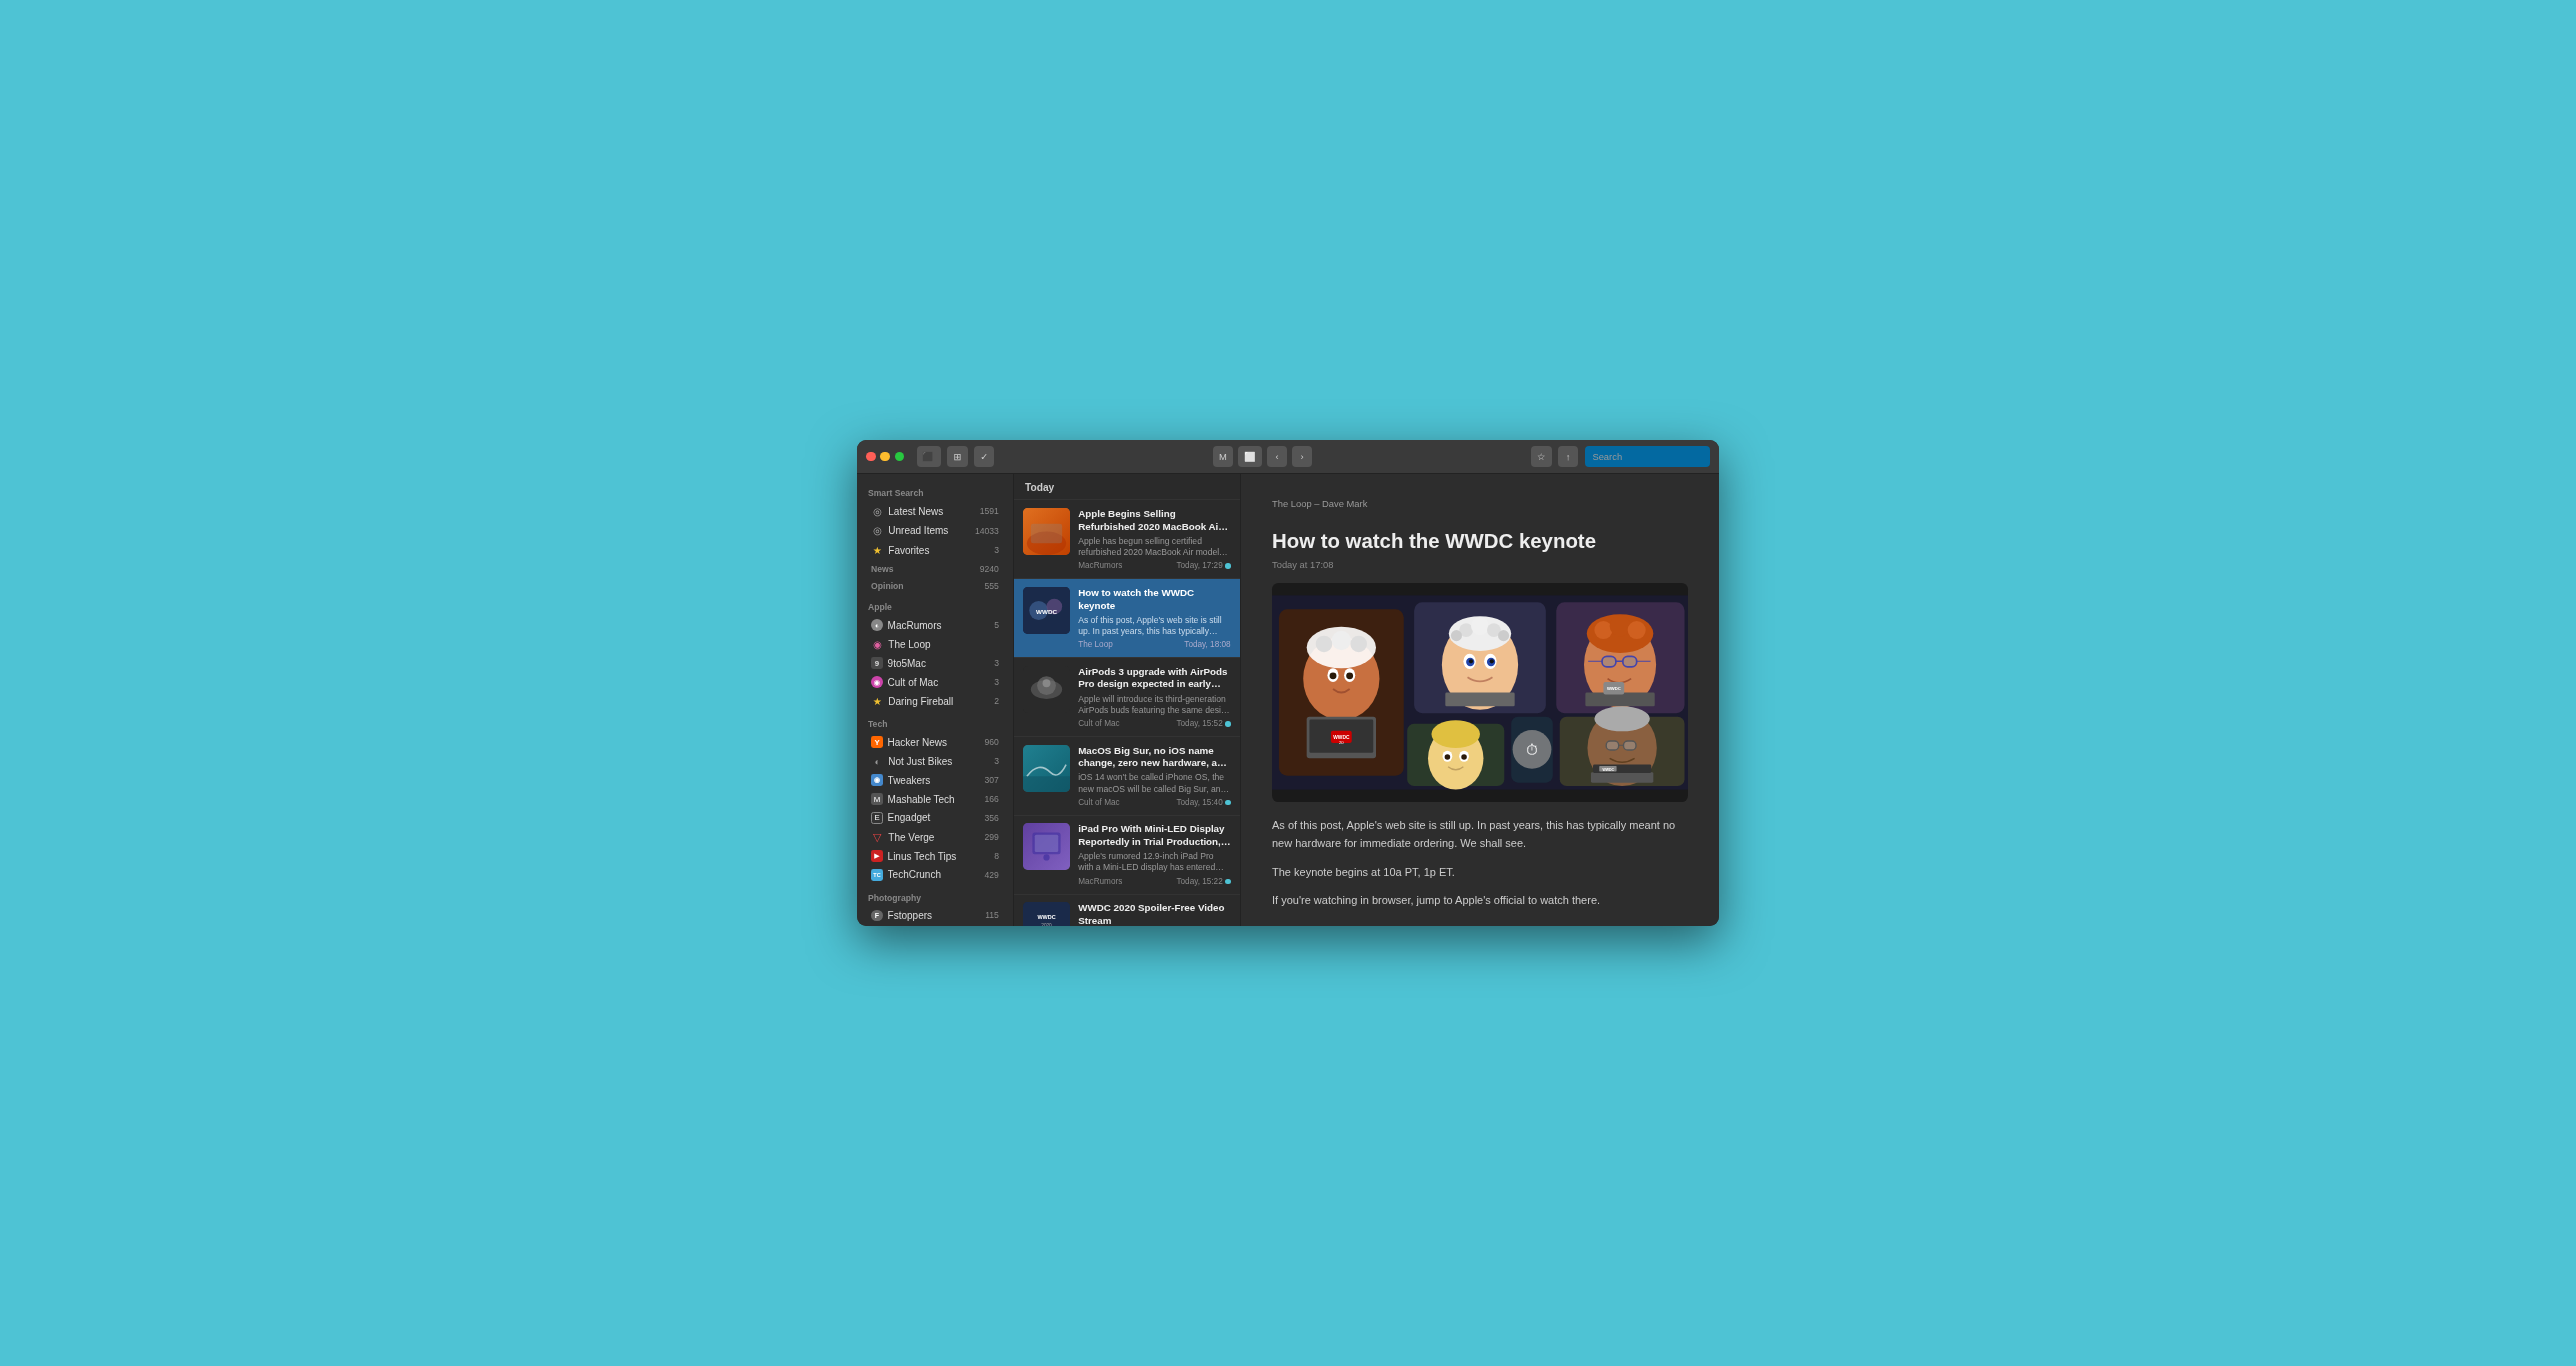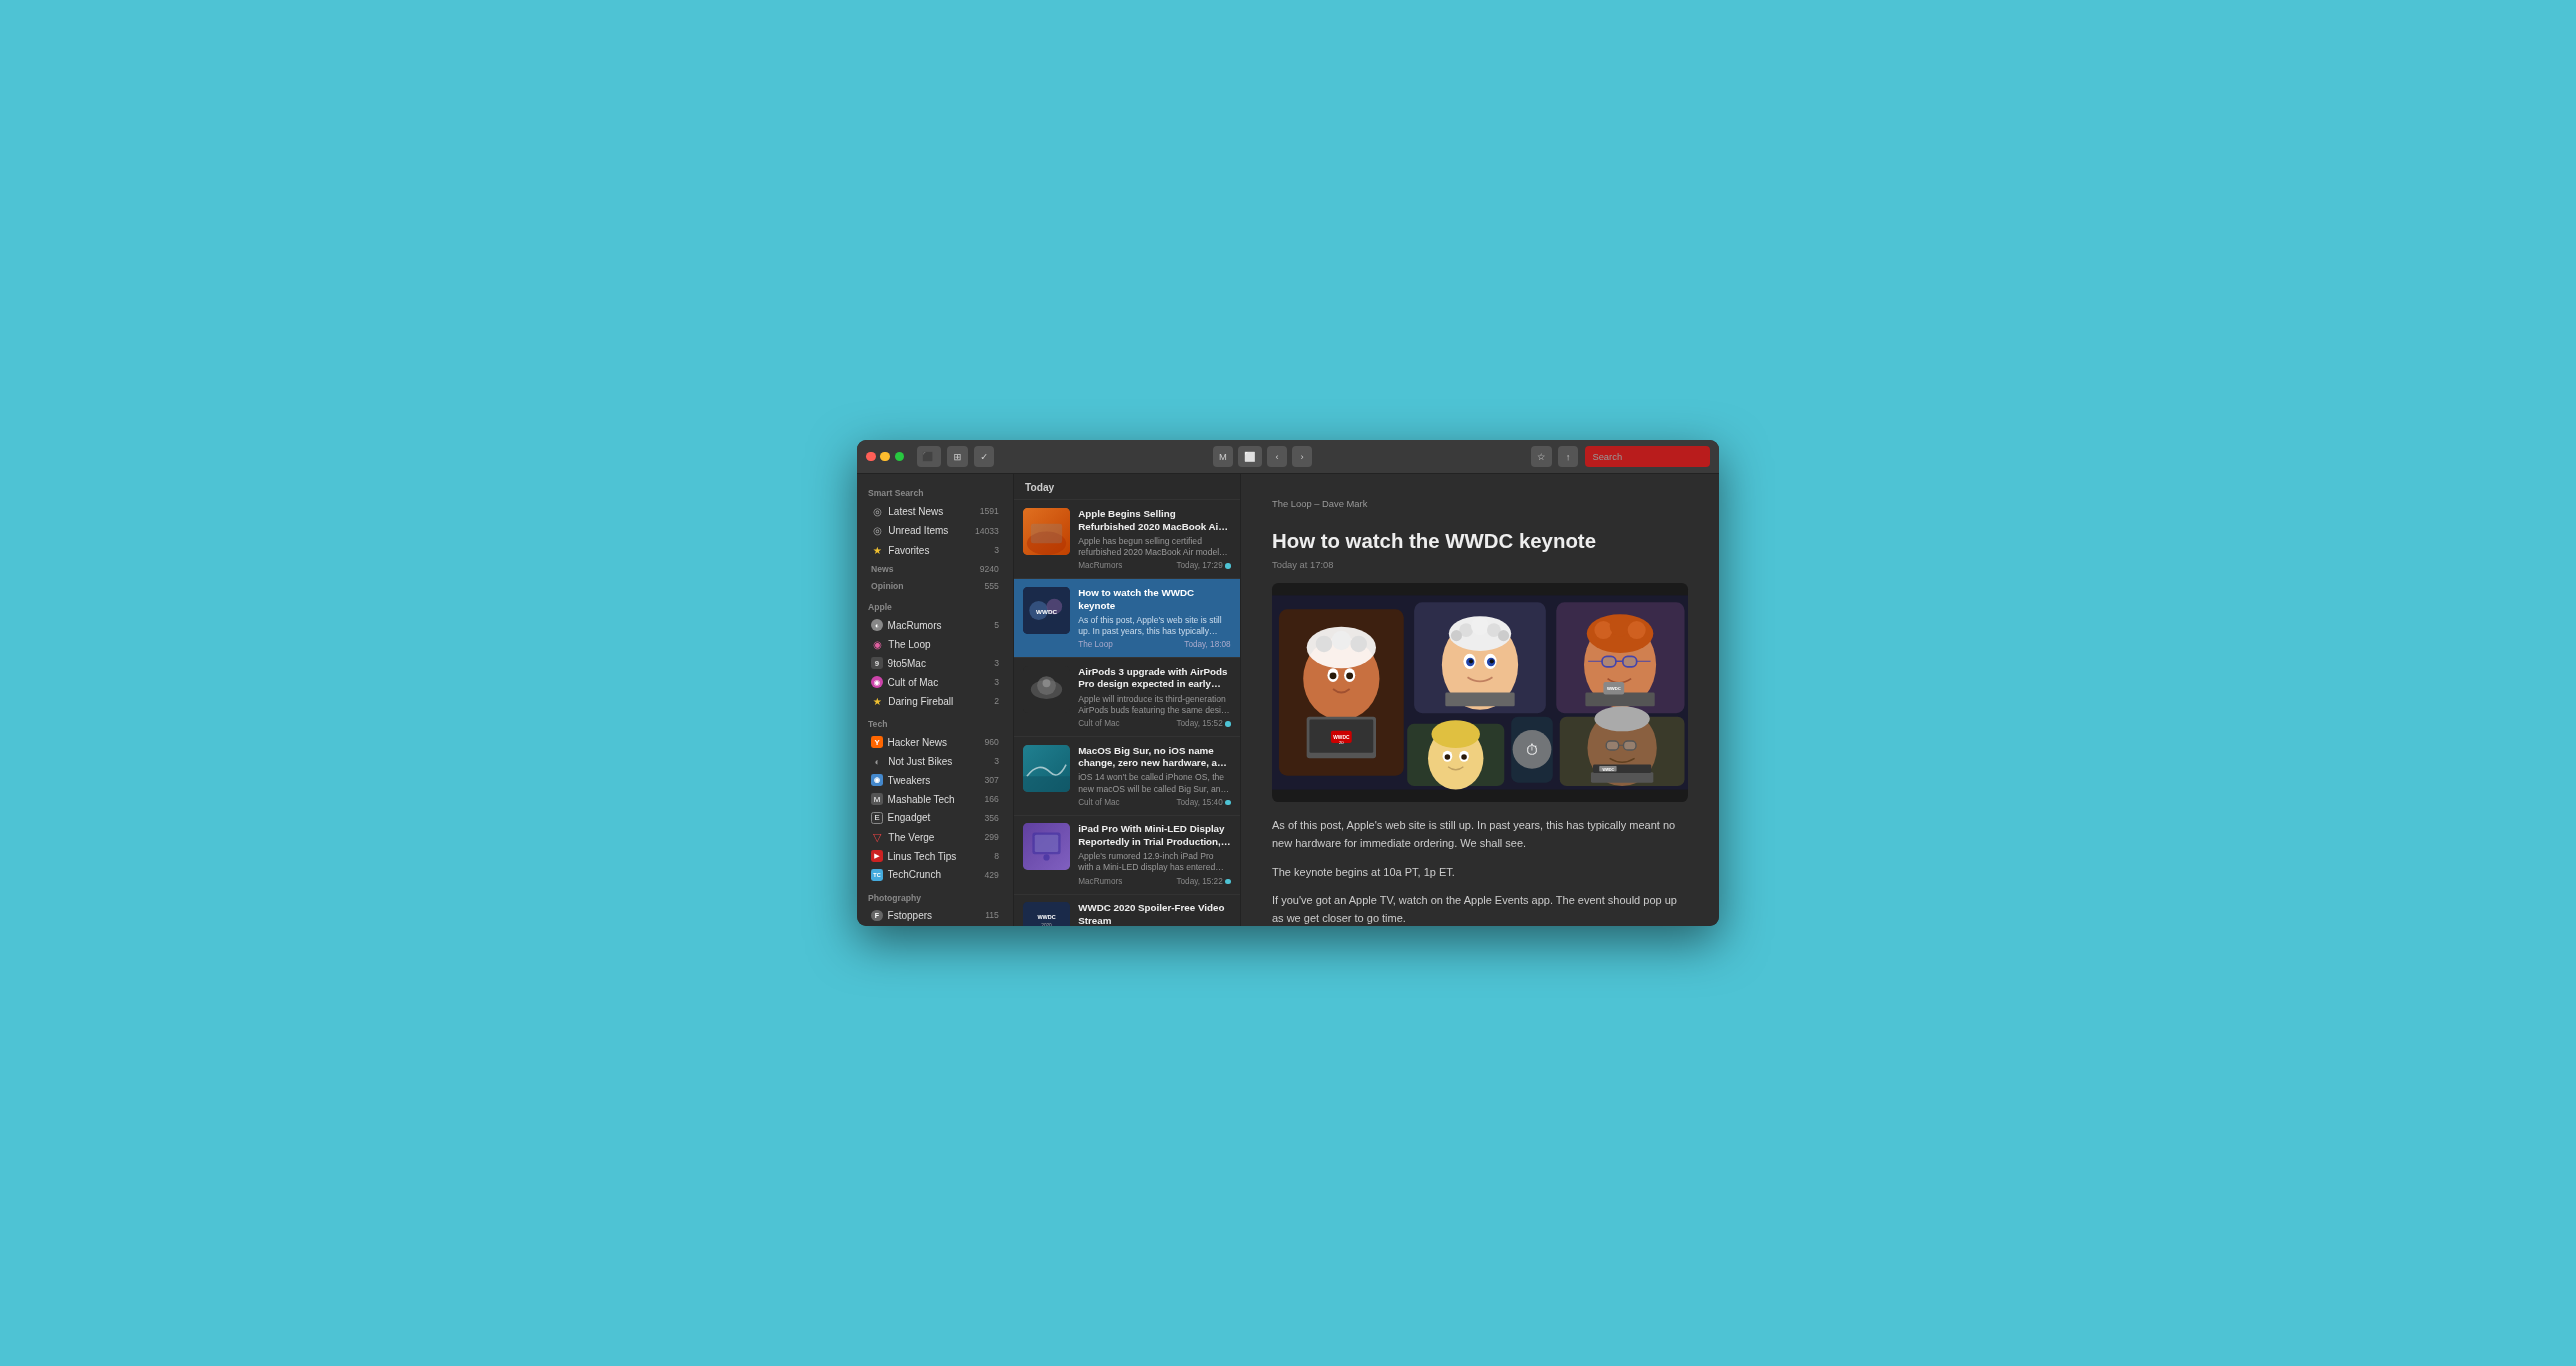--- a/index.html
+++ b/index.html
@@ -58,21 +58,21 @@
       height: 20.4px;
       min-width: 20.4px;
     }
     .toolbar-spacer { flex: 1; }
     .toolbar-center {
       display: flex;
       gap: 4.7px;
       align-items: center;
     }
     .search-box {
-      background: #b91c1c;
+      background: #0369a1;
       border: none;
       border-radius: 3.9px;
       color: #ccc;
       padding: 3.1px 7.8px;
       font-size: 9.4px;
       width: 125px;
       height: 20.4px;
       outline: none;
     }
     .search-box::placeholder { color: #999; }
@@ -634,21 +634,20 @@
           <rect x="460" y="255" width="90" height="15" rx="2" fill="#555"></rect>
           <rect x="463" y="244" width="84" height="12" rx="2" fill="#333"></rect>
           <rect x="472" y="246" width="25" height="8" rx="1" fill="#888"></rect>
           <text x="485" y="253" text-anchor="middle" fill="#fff" font-size="5" font-weight="bold">WWDC</text>
         </svg>
       </div>
 
       <div class="article-body">
         <p>As of this post, Apple's web site is still up. In past years, this has typically meant no new hardware for immediate ordering. We shall see.</p>
         <p>The keynote begins at 10a PT, 1p ET.</p>
-        <p>If you've got an Apple TV, watch on the Apple Events app. The event should pop up as we get closer to go time.</p>
         <p>
           If you're watching in browser, jump to Apple's official  to watch there.
         </p>
       </div>
     </div>
   </div>
 </div>
 
 
 </body></html>

